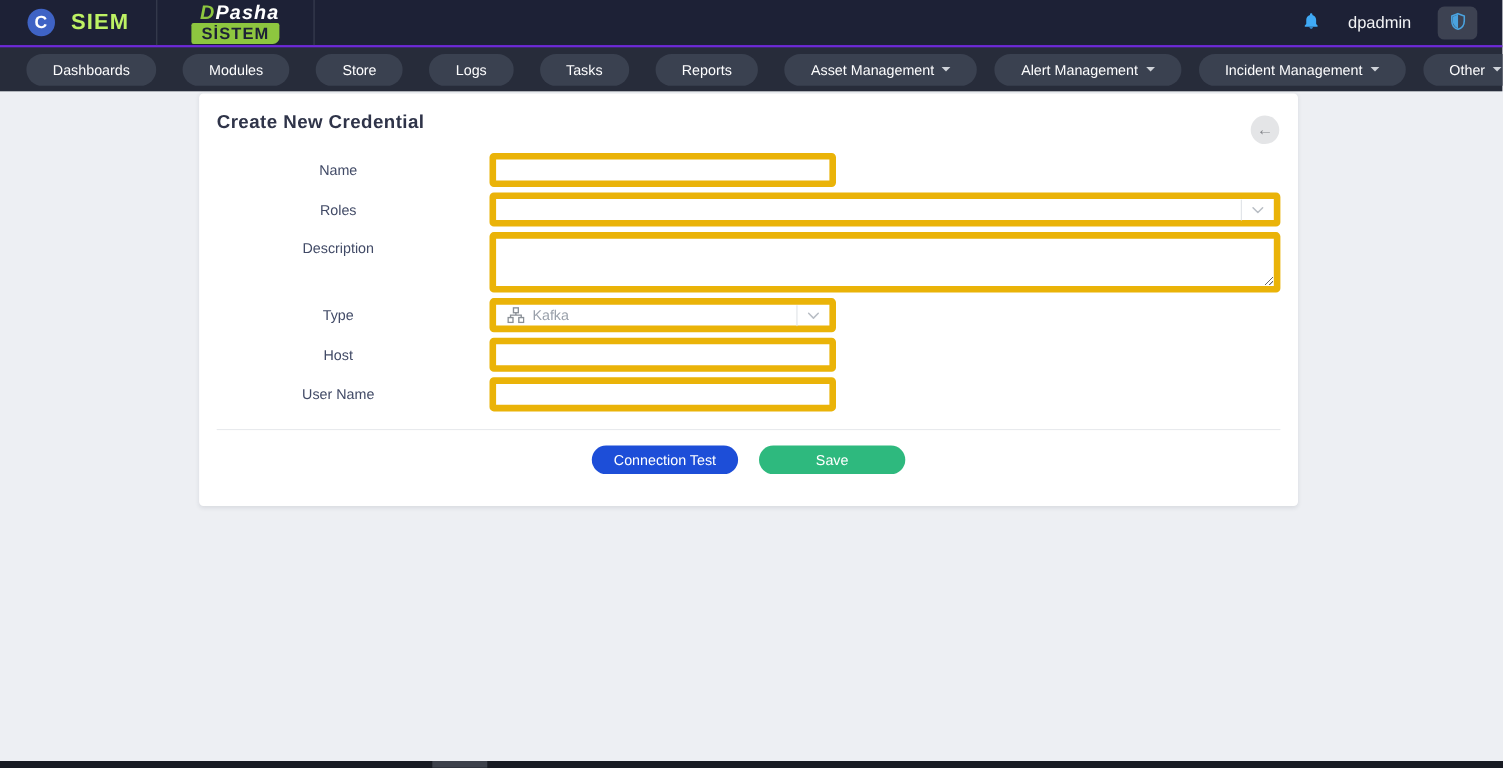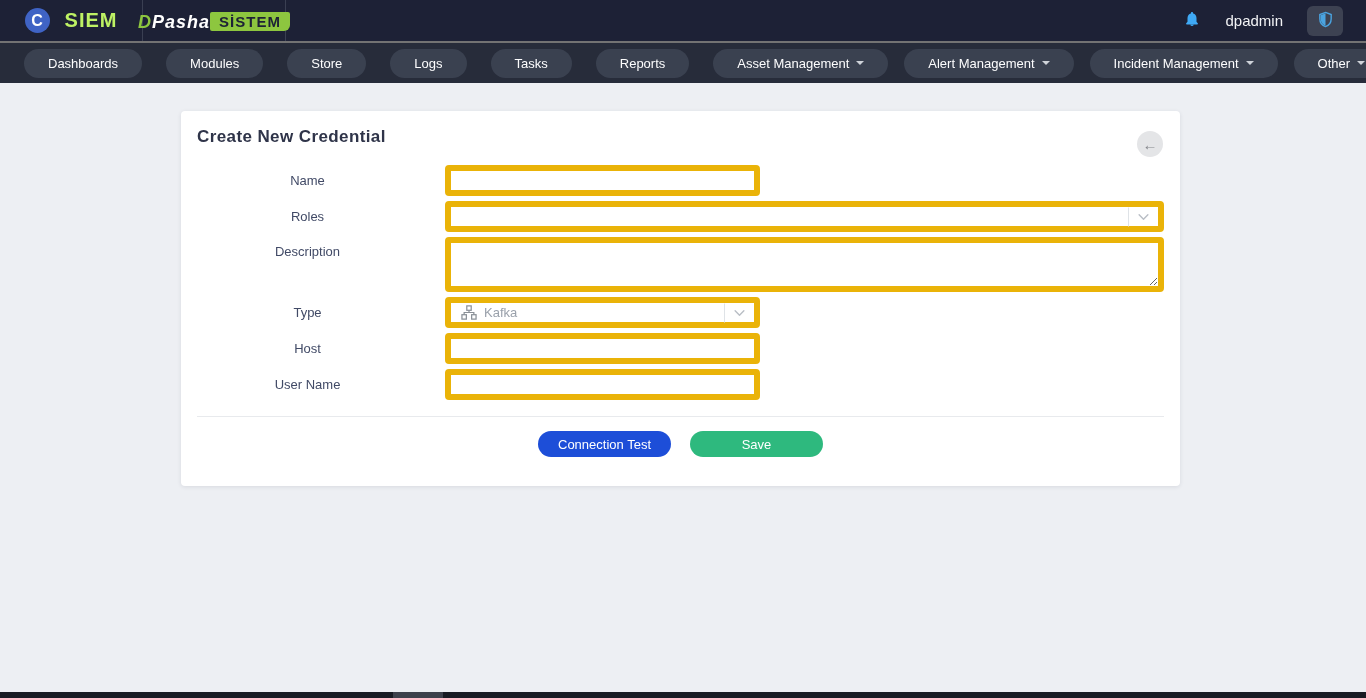--- a/index.html
+++ b/index.html
@@ -3,37 +3,37 @@
 <meta charset="utf-8">
 <style>
   * { margin:0; padding:0; box-sizing:border-box; }
   html,body { width:1366px; height:698px; overflow:hidden; font-family:"Liberation Sans", sans-serif; background:#edeff3; }
 
   
   .topbar { height:41px; background:#1d2136; display:flex; align-items:center; }
   .logo-seg { width:143px; height:100%; display:flex; align-items:center; justify-content:center; border-right:1px solid #3a3f52; cursor:pointer; }
   .siem-c { width:25px; height:25px; border-radius:50%; background:#3f63c5; color:#fff; font-weight:bold; font-size:16px; display:flex; align-items:center; justify-content:center; }
   .siem-text { color:#bef264; font-weight:bold; font-size:20px; letter-spacing:1px; margin-left:15px; }
-  .dpasha { display:flex; align-items:flex-end; }
+  .dpasha { display:flex; flex-direction:column; align-items:flex-end; }
   .dpasha-text { font-size:18px; font-weight:bold; font-style:italic; color:#fff; letter-spacing:1px; line-height:18px; }
   .dpasha-d { color:#8dc63f; }
   .dpasha-badge { background:#8dc63f; color:#1d2136; font-size:15px; font-weight:bold; padding:1px 9px; border-radius:2px 2px 6px 2px; letter-spacing:1px; margin-top:1px; }
   .topbar-right { margin-left:auto; display:flex; align-items:center; gap:24px; padding-right:23px; }
   .bell-btn { background:none; border:none; cursor:pointer; display:flex; }
   .username { color:#f2f3f5; font-size:15px; }
   .shield-btn { width:36px; height:30px; background:#3d4252; border:none; border-radius:6px; display:flex; align-items:center; justify-content:center; cursor:pointer; }
 
   
-  .navbar { height:42px; background:#272c3a; border-top:2px solid #737373; display:flex; align-items:center; padding-left:24px; }
+  .navbar { height:42px; background:#272c3a; border-top:2px solid #6d28d9; display:flex; align-items:center; padding-left:24px; }
   .nav-pill { background:#3a4150; border:none; color:#fdfdfe; font-size:13px; font-family:inherit; padding:7px 24px; border-radius:16px; margin-right:24px; cursor:pointer; white-space:nowrap; display:flex; align-items:center; }
   .nav-pill.dd { margin-right:16px; }
   .caret { width:0; height:0; border-left:4px solid transparent; border-right:4px solid transparent; border-top:4px solid #cfd3d9; margin-left:7px; display:inline-block; }
 
   
-  .content { padding-top:28px; }
+  .content { padding-top:2px; }
   .card { width:999px; margin-left:181px; background:#fff; border-radius:4px; box-shadow:0 1px 4px rgba(30,35,60,.10); padding:16px 16px 15px; position:relative; }
   .card-title { font-size:17px; font-weight:600; color:#2f3449; letter-spacing:.4px; }
   .back-btn { position:absolute; top:20px; right:17px; width:26px; height:26px; border-radius:50%; background:#e4e5e7; border:none; color:#85878c; font-size:15px; line-height:1; cursor:pointer; display:flex; align-items:center; justify-content:center; }
 
   .form { margin-top:18px; }
   .form-row { display:flex; margin-bottom:5px; }
   .form-label { width:248px; flex-shrink:0; text-align:center; padding-right:27px; font-size:13px; color:#414a66; line-height:31px; }
   .form-label.top { line-height:normal; padding-top:7px; }
   .ctl { border:6px solid #eab308; border-radius:4px; background:#fff; font-family:inherit; font-size:13px; color:#414a66; padding:0 10px; height:31px; outline:none; }
   .w-sm { width:315px; } .w-lg { width:720px; }

